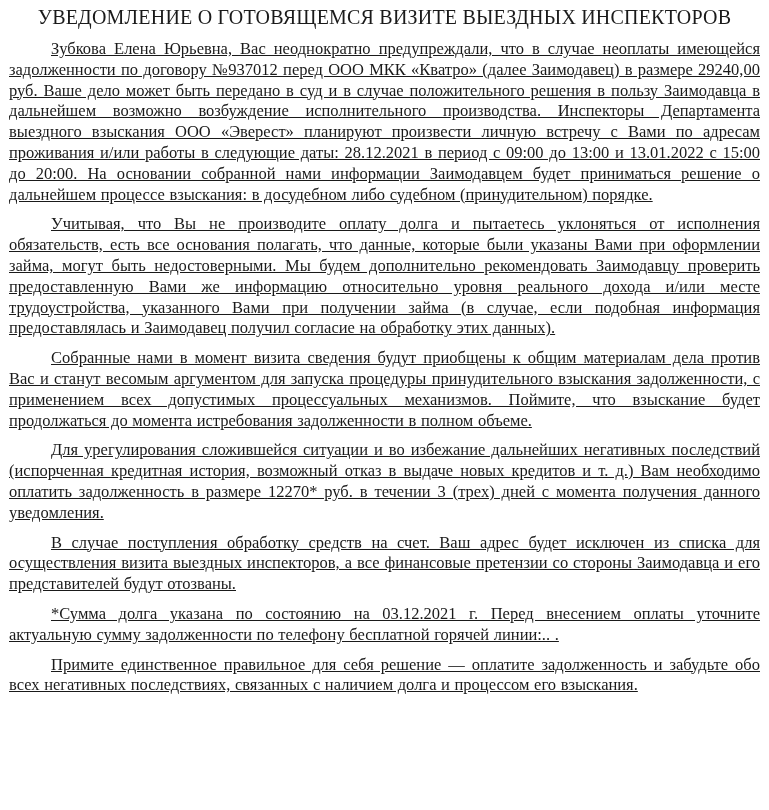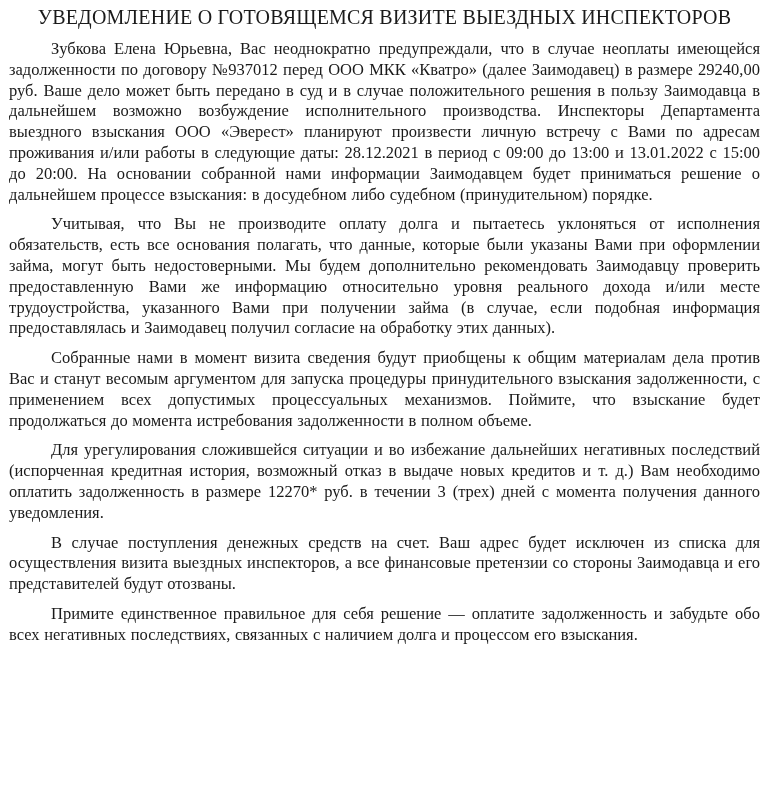--- a/index.html
+++ b/index.html
@@ -28,29 +28,31 @@
     letter-spacing: 0.2px;
     margin: 0 0 9px 0;
   }
   .para {
     font-size: 16.5px;
     line-height: 20.8px;
     text-align: justify;
     text-indent: 42px;
     margin: 0 0 9px 0;
     word-spacing: 0.5px;
+    text-decoration: underline;
   }
   .para:last-child {
     margin-bottom: 16px;
   }
 </style>
 </head>
 <body>
 
 <div class="page">
   <h1 class="doc-title">УВЕДОМЛЕНИЕ О ГОТОВЯЩЕМСЯ ВИЗИТЕ ВЫЕЗДНЫХ ИНСПЕКТОРОВ</h1>
   <p class="para">Зубкова Елена Юрьевна, Вас неоднократно предупреждали, что в случае неоплаты имеющейся задолженности по договору №937012 перед ООО МКК «Кватро» (далее Заимодавец) в размере 29240,00 руб. Ваше дело может быть передано в суд и в случае положительного решения в пользу Заимодавца в дальнейшем возможно возбуждение исполнительного производства. Инспекторы Департамента выездного взыскания ООО «Эверест» планируют произвести личную встречу с Вами по адресам проживания и/или работы в следующие даты: 28.12.2021 в период с 09:00 до 13:00 и 13.01.2022 с 15:00 до 20:00. На основании собранной нами информации Заимодавцем будет приниматься решение о дальнейшем процессе взыскания: в досудебном либо судебном (принудительном) порядке.</p>
   <p class="para">Учитывая, что Вы не производите оплату долга и пытаетесь уклоняться от исполнения обязательств, есть все основания полагать, что данные, которые были указаны Вами при оформлении займа, могут быть недостоверными. Мы будем дополнительно рекомендовать Заимодавцу проверить предоставленную Вами же информацию относительно уровня реального дохода и/или месте трудоустройства, указанного Вами при получении займа (в случае, если подобная информация предоставлялась и Заимодавец получил согласие на обработку этих данных).</p>
   <p class="para">Собранные нами в момент визита сведения будут приобщены к общим материалам дела против Вас и станут весомым аргументом для запуска процедуры принудительного взыскания задолженности, с применением всех допустимых процессуальных механизмов. Поймите, что взыскание будет продолжаться до момента истребования задолженности в полном объеме.</p>
   <p class="para">Для урегулирования сложившейся ситуации и во избежание дальнейших негативных последствий (испорченная кредитная история, возможный отказ в выдаче новых кредитов и т. д.) Вам необходимо оплатить задолженность в размере 12270* руб. в течении 3 (трех) дней с момента получения данного уведомления.</p>
-  <p class="para">В случае поступления денежных средств на счет. Ваш адрес будет исключен из списка для осуществления визита выездных инспекторов, а все финансовые претензии со стороны Заимодавца и его представителей будут отозваны.</p>
+  <p class="para">В случае поступления обработку средств на счет. Ваш адрес будет исключен из списка для осуществления визита выездных инспекторов, а все финансовые претензии со стороны Заимодавца и его представителей будут отозваны.</p>
+  <p class="para">*Сумма долга указана по состоянию на 03.12.2021 г. Перед внесением оплаты уточните актуальную сумму задолженности по телефону бесплатной горячей линии:.. .</p>
   <p class="para">Примите единственное правильное для себя решение — оплатите задолженность и забудьте обо всех негативных последствиях, связанных с наличием долга и процессом его взыскания.</p>
 </div>
 
 </body></html>

